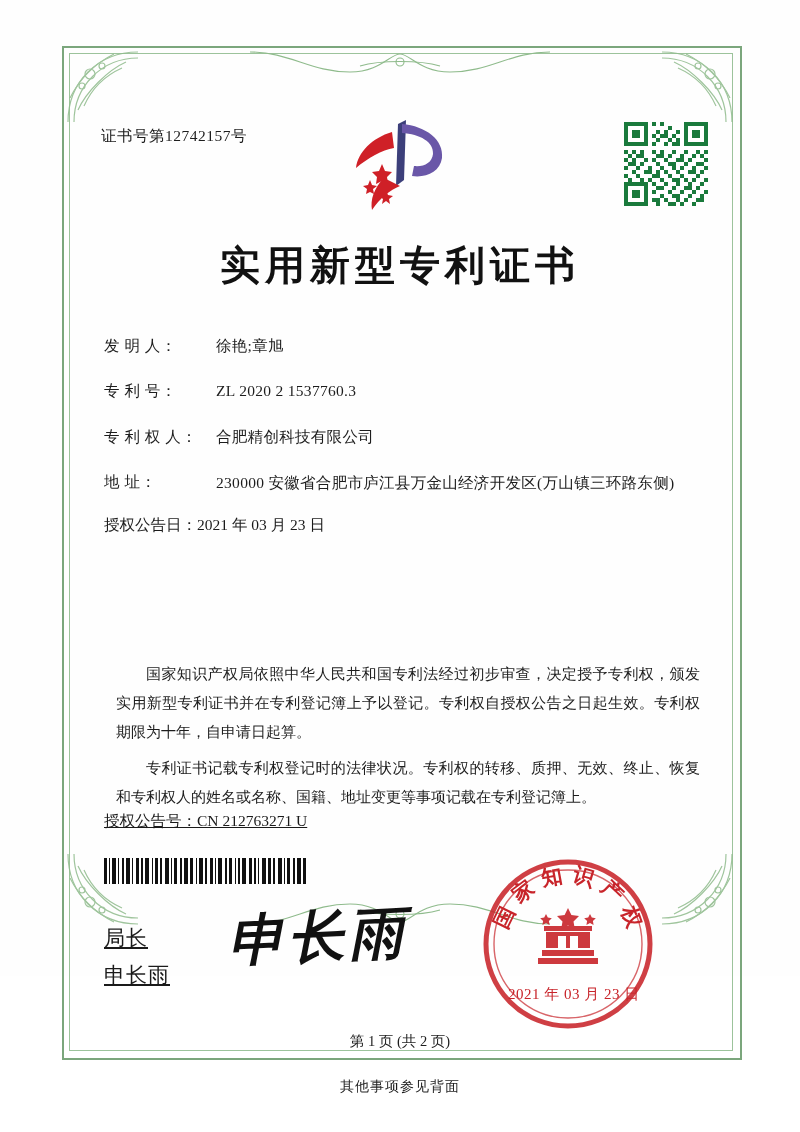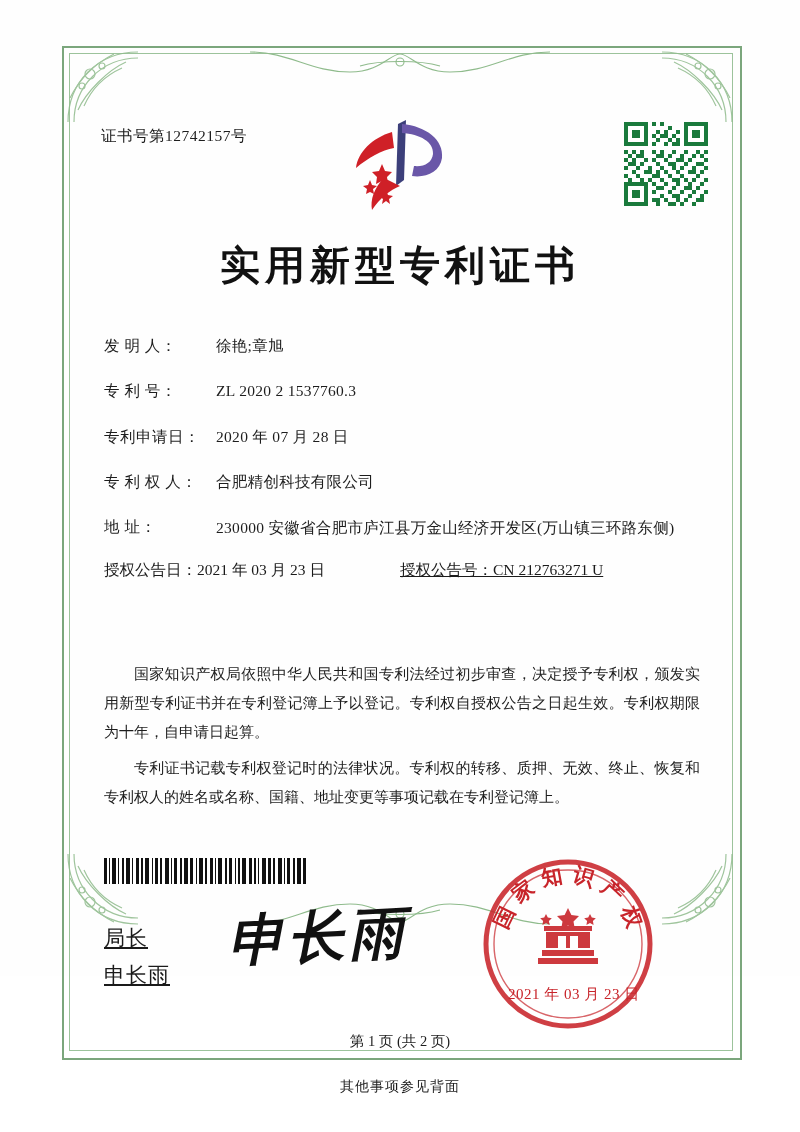--- a/index.html
+++ b/index.html
@@ -115,36 +115,37 @@
     color: #1d1d1d;
     letter-spacing: 0.3px;
   }
   .row.addr { margin-bottom: 20px; }
   .row.addr .val { line-height: 1.62; }
 
   .pub-row {
     display: flex;
     font-size: 15.5px;
     margin-top: 4px;
+    flex-direction: column;
   }
   .pub-row .p1 { width: 296px; flex: 0 0 296px; }
   .pub-row .p2 { flex: 1; text-decoration: underline; }
 
   
   .paras {
     position: absolute;
     left: 104px; top: 660px;
     width: 596px;
     font-size: 15px;
     line-height: 1.92;
     text-align: justify;
     color: #1d1d1d;
   }
   .paras p {
-    margin: 0 0 8px 0;
+    margin: 0 0 8px 12px;
     text-indent: 2em;
   }
 
   
   .barcode {
     position: absolute;
     left: 104px; top: 858px;
     width: 212px; height: 26px;
     display: flex;
     align-items: stretch;
@@ -429,24 +430,20 @@
   <div class="fields">
     <div class="row">
       <div class="lbl">发 明 人：</div>
       <div class="val">徐艳;章旭</div>
     </div>
     <div class="row">
       <div class="lbl">专 利 号：</div>
       <div class="val">ZL 2020 2 1537760.3</div>
     </div>
     <div class="row">
-      <div class="lbl">专利申请日：</div>
-      <div class="val">2020 年 07 月 28 日</div>
-    </div>
-    <div class="row">
       <div class="lbl">专 利 权 人：</div>
       <div class="val">合肥精创科技有限公司</div>
     </div>
     <div class="row addr">
       <div class="lbl">地 址：</div>
       <div class="val">230000 安徽省合肥市庐江县万金山经济开发区(万山镇三环路东侧)</div>
     </div>
     <div class="pub-row">
       <div class="p1">授权公告日：2021 年 03 月 23 日</div>
       <div class="p2">授权公告号：CN 212763271 U</div>

